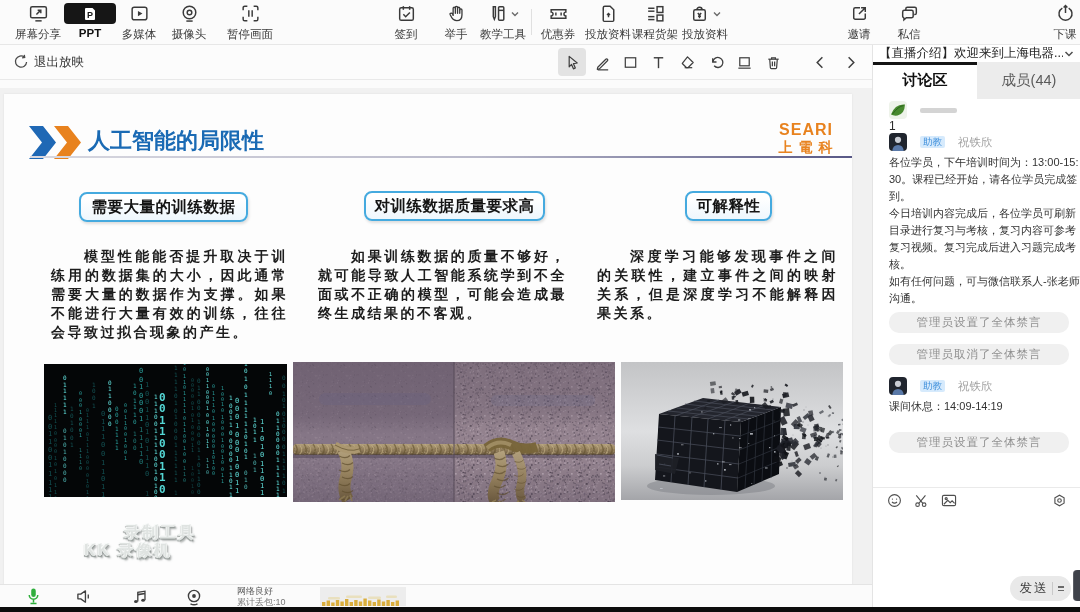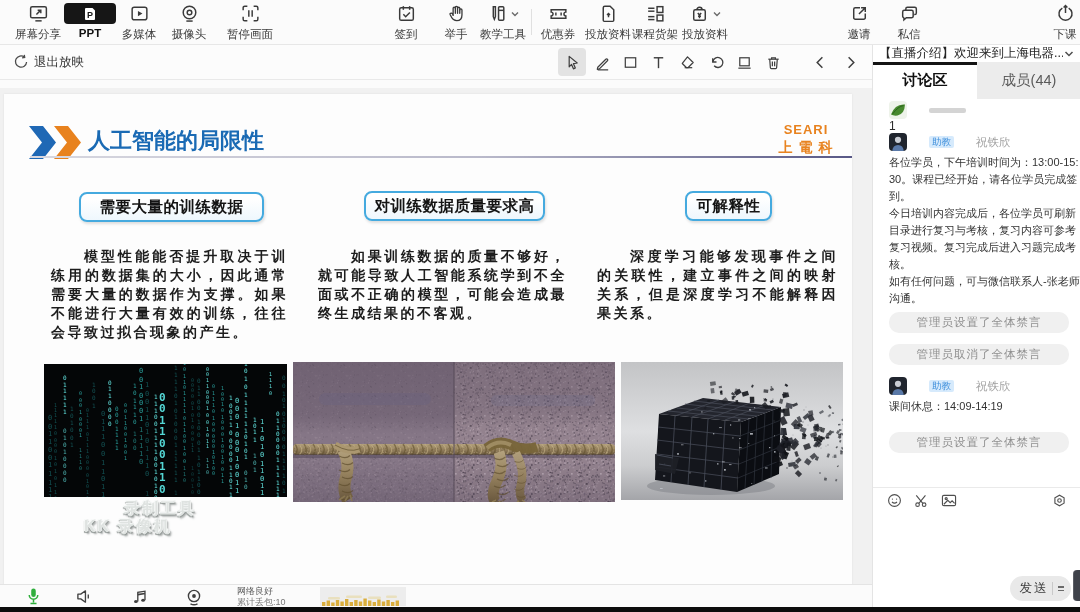--- a/index.html
+++ b/index.html
@@ -24,57 +24,57 @@
   .draw-tool { position:absolute; top:3px; width:28px; height:28px; transform:translateX(-50%); display:flex; align-items:center; justify-content:center; border-radius:4px; cursor:pointer; }
   .draw-tool.selected { background:#e3e3e3; }
 
   
   .canvas { position:absolute; left:0; top:88px; width:872px; height:504px; background:#f1f1f1; }
   .slide { position:absolute; left:4px; top:6px; width:848px; height:498px; background:#fdfdfd; box-shadow:0 0 2px rgba(0,0,0,0.08); }
   .slide-title-chevrons { position:absolute; left:25px; top:32px; }
   .slide-title { position:absolute; left:84px; top:32px; font-size:22px; font-weight:bold; color:#1a6ab4; letter-spacing:0px; }
   .slide-rule { position:absolute; left:26px; top:62px; width:822px; height:2px; background:linear-gradient(90deg,#d8d8e0 0%,#b9b9ca 55%,#585886 100%); }
   .slide-logo { position:absolute; left:762px; top:28px; width:80px; text-align:center; }
-  .logo-se { font-size:13px; line-height:15px; font-weight:bold; color:#e8821e; letter-spacing:1px; font-family:"Liberation Sans",sans-serif; }
+  .logo-se { font-size:16px; line-height:15px; font-weight:bold; color:#e8821e; letter-spacing:1px; font-family:"Liberation Sans",sans-serif; }
   .logo-cn { font-size:14px; font-weight:bold; color:#e8831f; letter-spacing:6px; margin-top:2px; padding-left:5px; font-family:"DejaVu Serif","Liberation Serif",serif; }
   .head-box { position:absolute; height:30px; border:2px solid #45aadf; border-radius:8px; background:linear-gradient(180deg,#ffffff 20%,#eef7fd 100%); box-shadow:1px 2px 3px rgba(0,0,0,0.13); display:flex; align-items:center; justify-content:center; font-size:15.5px; font-weight:bold; color:#141414; letter-spacing:0.5px; white-space:nowrap; }
-  .head-box.b1 { left:75px; top:98px; width:185px; }
+  .head-box.b1 { left:75px; top:98px; width:169px; }
   .head-box.b2 { left:360px; top:97px; width:181px; }
   .head-box.b3 { left:681px; top:97px; width:87px; }
   .col-body { position:absolute; top:153px; font-size:14px; font-weight:600; color:#1d1d1d; letter-spacing:2.5px; line-height:19px; text-align:justify; text-indent:33px; word-break:break-all; }
   .col-body.p1 { left:47px; width:237px; }
   .col-body.p2 { left:314px; width:249px; }
   .col-body.p3 { left:593px; width:241px; }
   .slide-img { position:absolute; overflow:hidden; }
   .img1 { left:40px; top:270px; width:243px; height:133px; }
   .img2 { left:289px; top:268px; width:322px; height:140px; }
   .img3 { left:617px; top:268px; width:222px; height:138px; }
   .watermark { position:absolute; left:80px; top:406px; font-size:16px; font-weight:bold; letter-spacing:2px; color:#dfe3e1; line-height:18px; text-shadow:-1px -1px 0 #f8faf9, 1px -1px 0 #eef0ef, -1px 1px 1px #9aa09e, 1px 1px 1px #8f9593, 2px 2px 2px rgba(120,126,124,0.7); }
-  .watermark .wl1 { padding-left:40px; }
+  .watermark .wl1 { padding-left:40px;margin-top:24px; }
   .canvas-collapse { position:absolute; left:850px; top:508px; }
 
   
   .statusbar { position:absolute; left:0; top:584px; width:872px; height:23px; background:#fbfbfb; border-top:1px solid #e4e4e4; }
   .sb-ic { position:absolute; top:2px; width:22px; height:19px; display:flex; align-items:center; justify-content:center; cursor:pointer; }
   .sb-net { position:absolute; left:237px; top:1px; font-size:9px; line-height:10.5px; color:#5a5a5a; white-space:nowrap; }
   .sb-net .pl { color:#787878; }
   .sb-meter { position:absolute; left:320px; top:2px; width:86px; height:19px; background:#ececec; overflow:hidden; }
 
   .bottom-strip { position:absolute; left:0; top:607px; width:1080px; height:5px; background:#0d0d0d; }
 
   
   .sidebar { position:absolute; left:872px; top:45px; width:208px; height:562px; background:#fff; border-left:1px solid #e4e4e4; }
   .sb-header { position:absolute; left:0; top:0; width:208px; height:17px; display:flex; align-items:center; padding:0 6px; cursor:pointer; }
   .sb-header .t { font-size:12.5px; color:#242424; white-space:nowrap; overflow:hidden; flex:1; }
   .tabs { position:absolute; left:0; top:17px; width:208px; height:37px; display:flex; }
   .tab { flex:1; display:flex; align-items:center; justify-content:center; font-size:14.5px; color:#5a5a5a; background:#ececec; cursor:pointer; position:relative; }
   .tab.active { background:#fff; color:#101010; font-weight:bold; font-size:15px; }
   .tab.active::before { content:""; position:absolute; left:0; top:0; width:100%; height:3px; background:#141414; }
   .chat-list { position:absolute; left:0; top:54px; width:208px; height:388px; overflow:hidden; padding:2px 10px 0 16px; }
-  .msg-head { display:flex; align-items:center; height:18px; gap:22px; }
+  .msg-head { display:flex; align-items:center; height:18px; gap:13px; }
   .avatar { width:18px; height:18px; border-radius:4px; flex:none; overflow:hidden; }
   .badge { font-size:9.5px; color:#4392dc; background:#d6eafc; border-radius:2px; padding:1px 3px; line-height:10px; }
   .uname { font-size:11.5px; color:#a2a2a2; }
   .name-blur { width:37px; height:5px; background:#c9c9c9; border-radius:2px; opacity:0.8; }
   .msg-text { font-size:11px; line-height:17px; color:#333; width:192px; word-break:break-all; margin-top:3px; }
   .msg-text.first { font-size:12px; margin-top:1px; line-height:13px; color:#2b2b2b; }
   .sys-msg { width:180px; height:21px; background:#f0f0f0; border-radius:10px; display:flex; align-items:center; justify-content:center; font-size:11.5px; color:#8f8f8f; letter-spacing:1px; }
   .chat-list > .m1 { margin-top:0; }
   .chat-list > .m2 { margin-top:0; }
   .chat-list > .m3 { margin-top:5px; }

